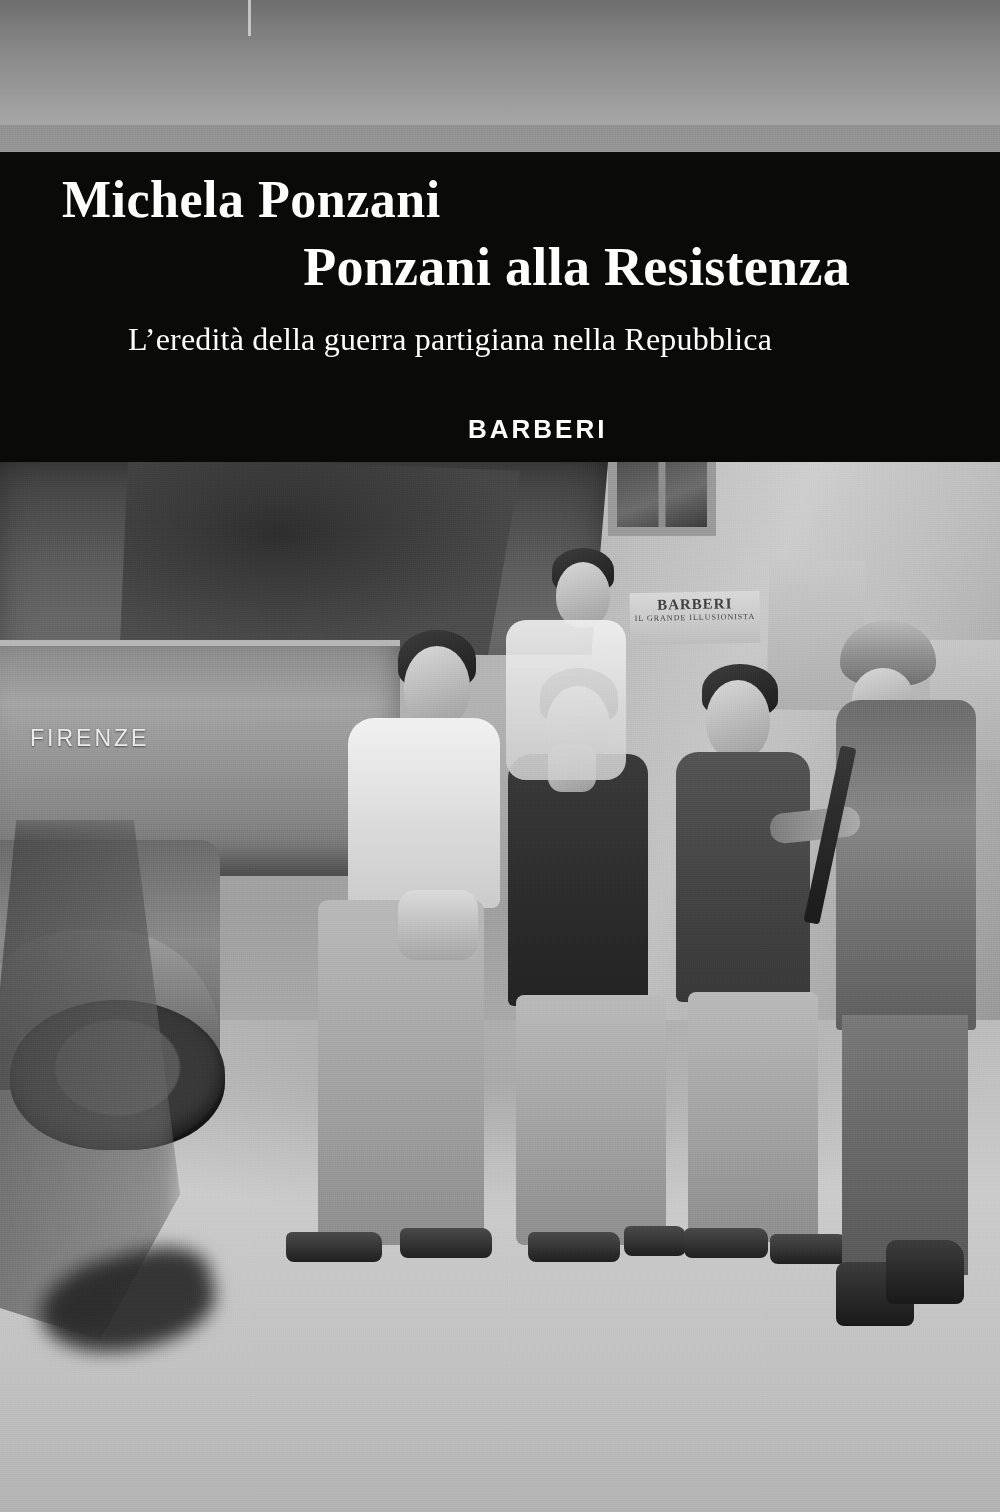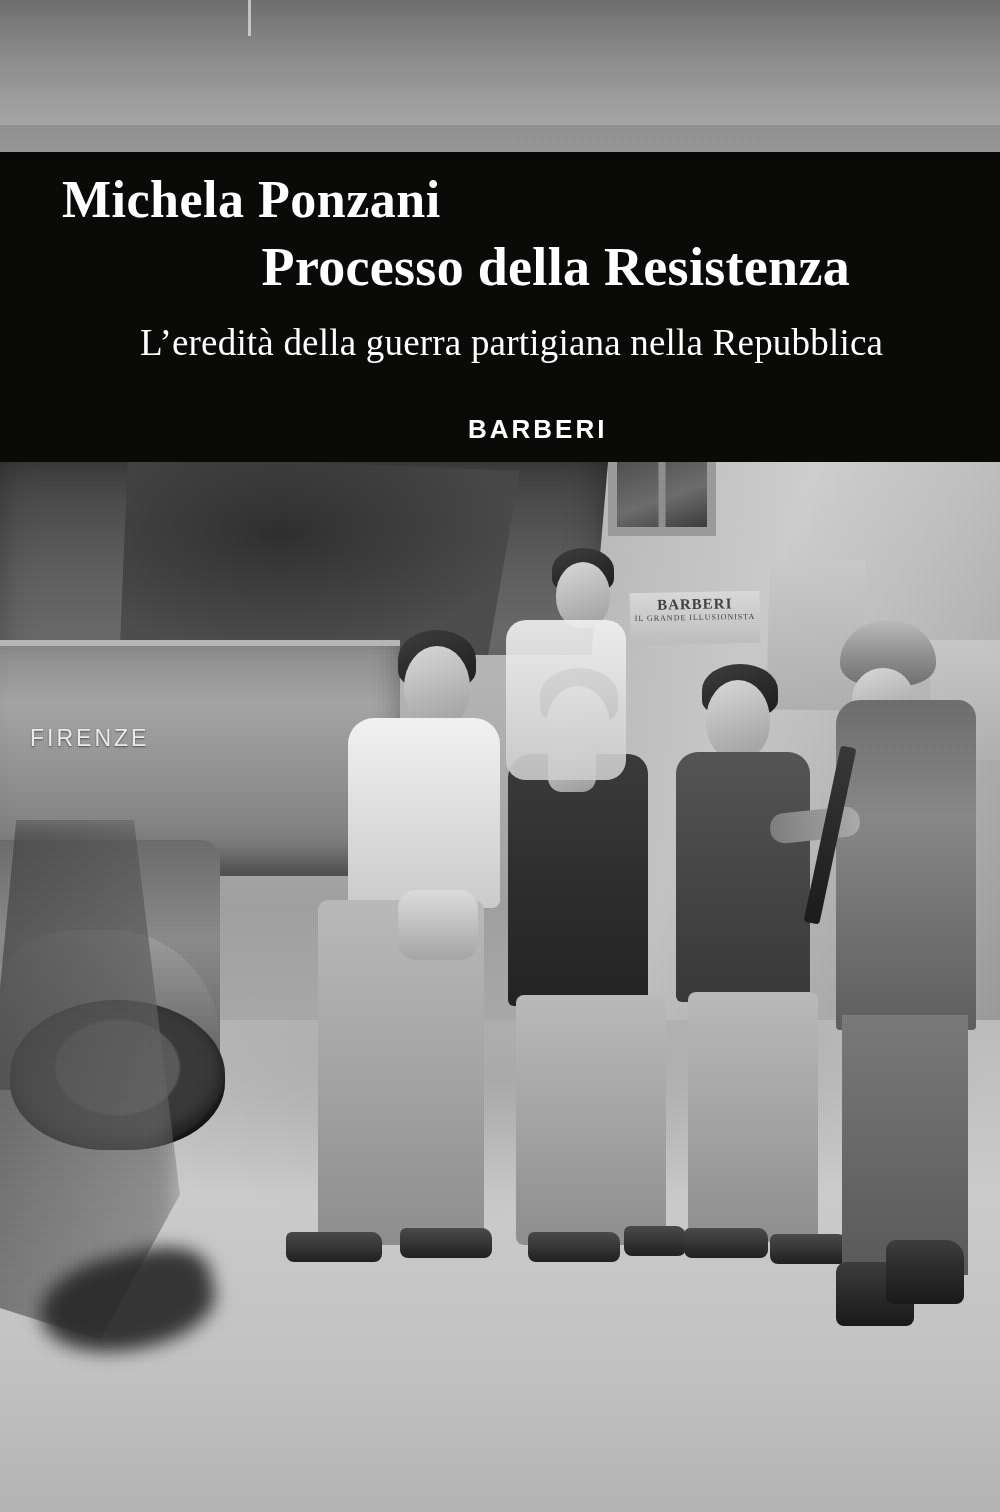--- a/index.html
+++ b/index.html
@@ -252,22 +252,22 @@
   .title {
     position: absolute;
     right: 150px; top: 84px;
     font-size: 54px;
     font-weight: 700;
     letter-spacing: 0.3px;
     white-space: nowrap;
   }
   .subtitle {
     position: absolute;
-    left: 140px; top: 163px;
-    font-size: 37px;
+    left: 128px; top: 163px;
+    font-size: 32px;
     font-weight: 400;
     line-height: 1.5;
     letter-spacing: 0.2px;
   }
   .publisher {
     position: absolute;
     left: 468px; top: 262px;
     font-family: "Liberation Sans", sans-serif;
     font-size: 26px;
     font-weight: 700;
@@ -363,20 +363,20 @@
       <div class="uniform-legs"></div>
       <div class="boot" style="left:836px; top:1262px;"></div>
       <div class="boot" style="left:886px; top:1240px;"></div>
     </div>
 
     <div class="grain"></div>
   </div>
 
   <div class="band">
     <div class="author">Michela Ponzani</div>
-    <div class="title">Processo della Resistenza</div>
+    <div class="title">Ponzani alla Resistenza</div>
     <div class="subtitle">
       <div>L’eredità della guerra partigiana nella Repubblica</div>
     </div>
     <div class="publisher">BARBERI</div>
   </div>
 
 </div>
 
 </body></html>

